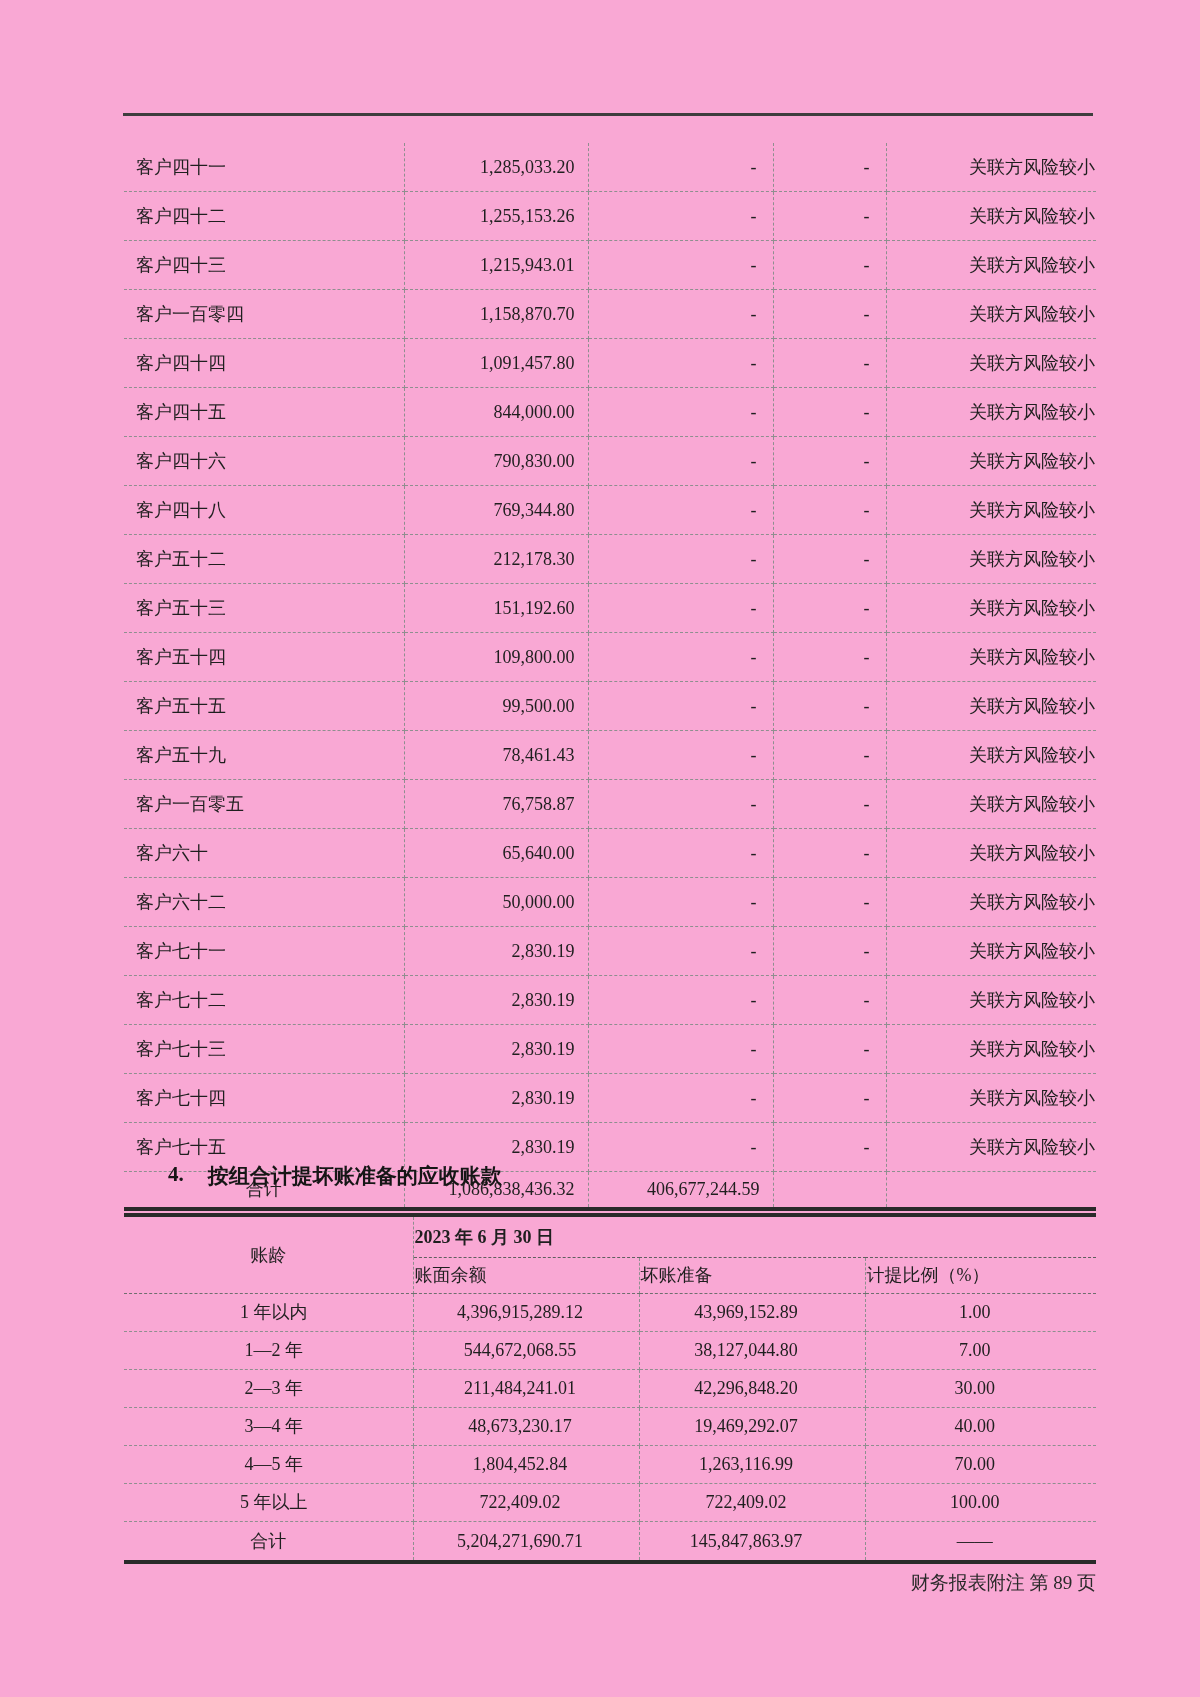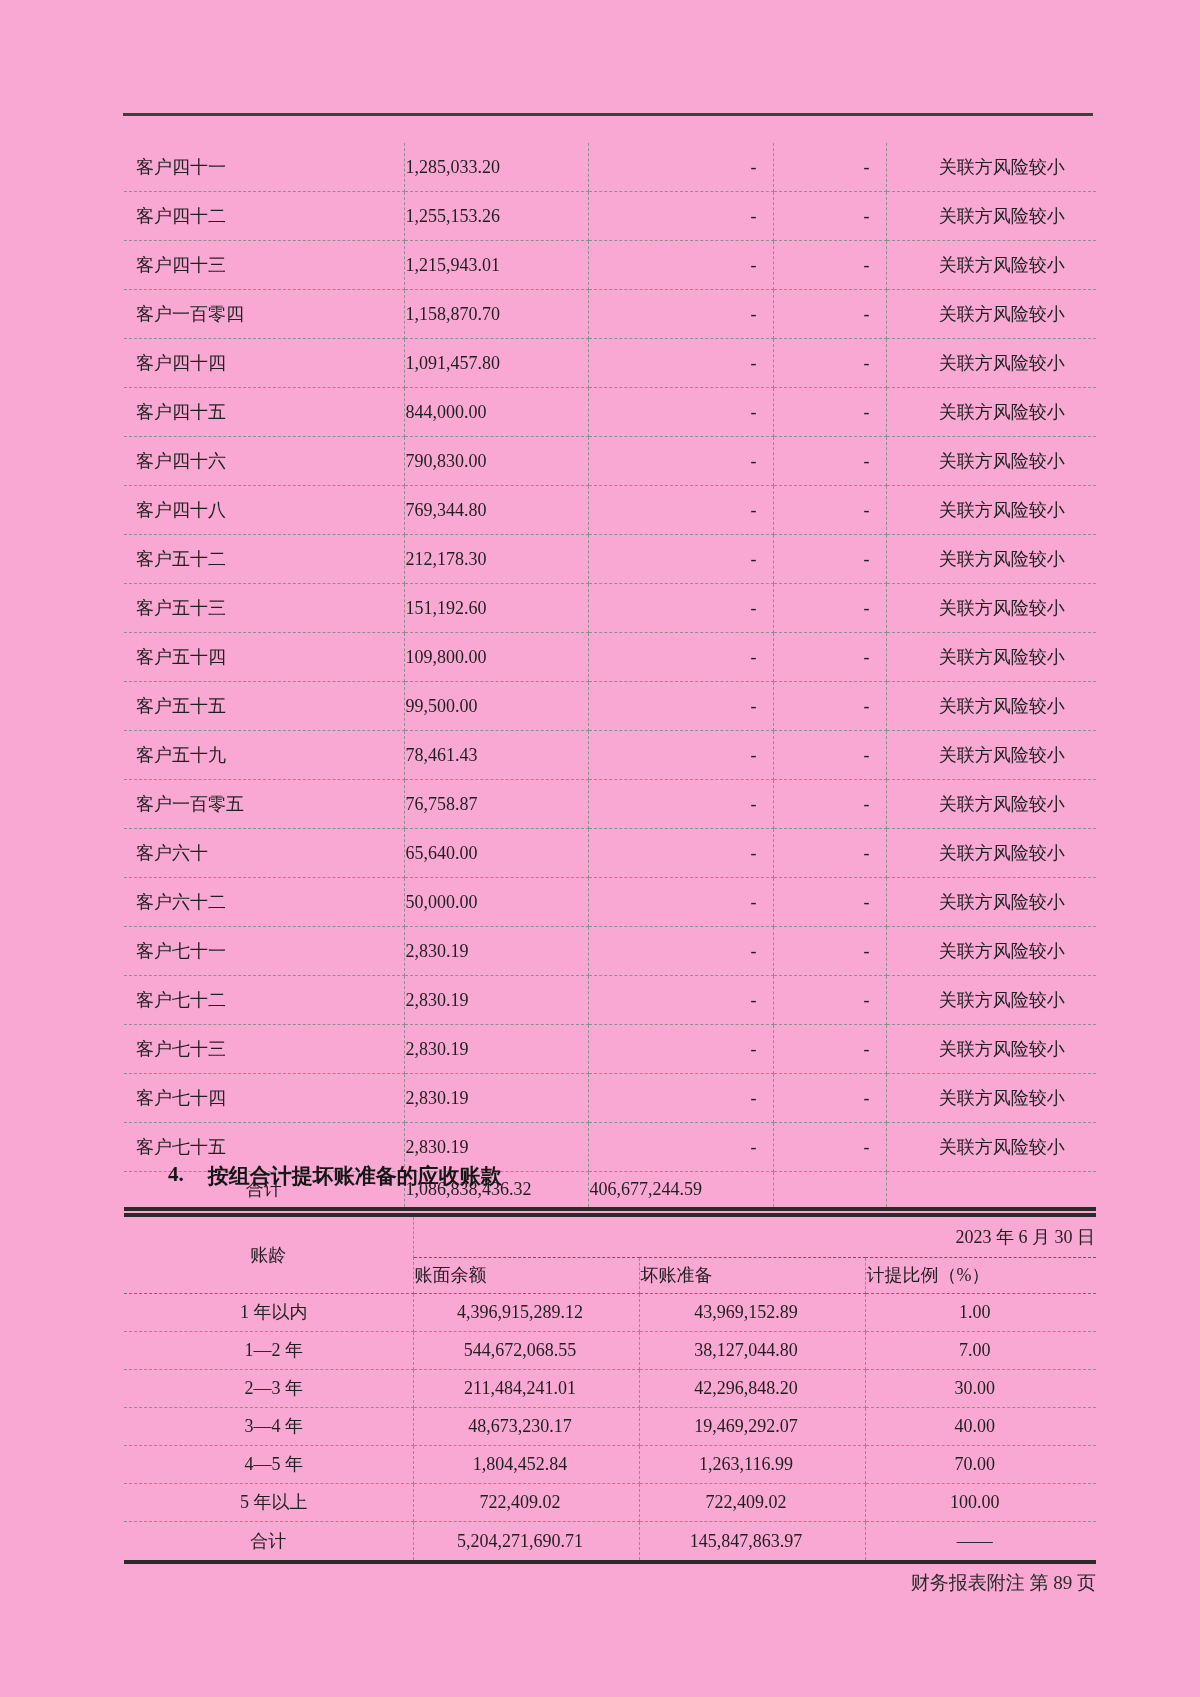--- a/index.html
+++ b/index.html
@@ -22,44 +22,44 @@
 
   
   .t1 {
     position:absolute; left:124px; top:143px; width:972px;
     border-bottom:4px solid #2a2a2a;
   }
   .t1 td { height:46px; border-bottom:1px dashed #8f8f8f; }
   .t1 td:not(:last-child) { border-right:1px dashed #8f8f8f; }
   .t1 .trow-total td { height:33px; border-bottom:none; }
   .t1 .c-name   { text-align:left;  padding-left:12px; }
-  .t1 .c-num    { text-align:left; padding-right:13px; }
+  .t1 .c-num    { text-align:right; padding-right:13px; }
   .t1 .c-dash   { text-align:right; padding-right:16px; }
-  .t1 .c-remark { text-align:center;  padding-left:22px; }
+  .t1 .c-remark { text-align:right;  padding-left:22px; }
   .t1 .c-total-label { text-align:center; padding:0; }
 
   
   .heading {
     position:absolute; left:168px; top:1162px;
     display:flex; gap:24px;
     font-size:21px; font-weight:bold; color:#161616;
   }
 
   
   .t2 {
     position:absolute; left:124px; top:1213px; width:972px;
     border-top:4px solid #2a2a2a;
     border-bottom:4px solid #2a2a2a;
   }
   .t2 td:not(:last-child) { border-right:1px dashed #8f8f8f; }
   .t2 .h-aging {
     text-align:center; border-bottom:1px dashed #6e6e6e;
   }
   .t2 .h-date {
-    height:38px; text-align:right; border-bottom:1px dashed #5f5f5f;
+    height:38px; text-align:left; border-bottom:1px dashed #5f5f5f;font-weight:bold;
   }
   .t2 .h-sub {
     height:33px; border-bottom:1px dashed #6e6e6e;
   }
   .t2 .drow td { height:35px; border-bottom:1px dashed #8f8f8f; }
   .t2 .trow-total td { height:36px; border-bottom:none; }
   .t2 .c-aging { text-align:center;  padding-left:12px; }
   .t2 .c-num   { text-align:center; padding-right:13px; }
   .t2 .c-total-label { text-align:center; padding:0; }
 

